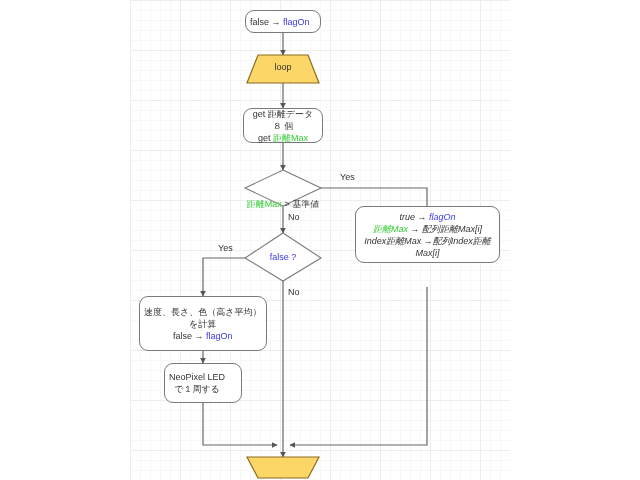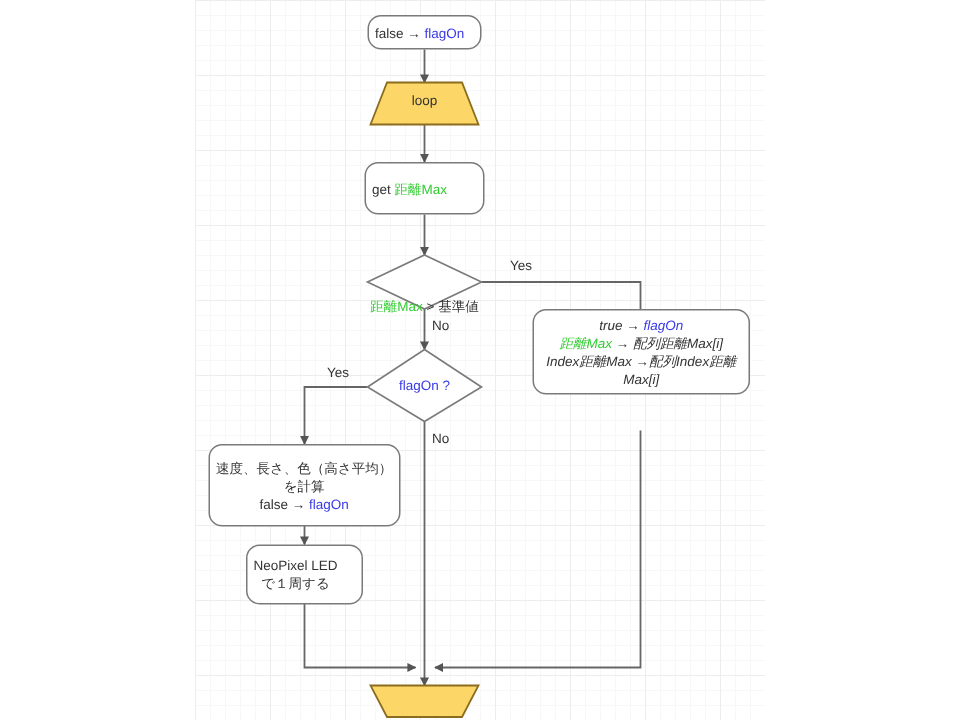--- a/index.html
+++ b/index.html
@@ -132,38 +132,39 @@
   <div class="node proc" style="left:245px; top:10px; width:76px; height:23px;">
     <div>
       <span class="gray">false → </span><span class="blue">flagOn</span>
     </div>
   </div>
 
   <div class="trap-text" style="left:247px; top:62px; width:72px;">loop</div>
 
   <div class="node proc" style="left:243px; top:108px; width:80px; height:35px;">
     <div>
+      <div><span class="gray">get 距離データ ８ 個</span></div>
       <div><span class="gray">get </span><span class="green">距離Max</span></div>
     </div>
   </div>
 
   <div class="diamond-text" style="left:243px; top:183px; width:80px;margin-top:16px;">
     <span class="green">距離Max</span><span class="gray"> &gt; 基準値</span>
   </div>
 
   <div class="node proc" style="left:355px; top:206px; width:145px; height:57px;font-style:italic;">
     <div>
       <div><span class="gray">true → </span><span class="blue">flagOn</span></div>
       <div><span class="green">距離Max</span><span class="gray"> → 配列距離Max[i]</span></div>
       <div><span class="gray">Index距離Max →配列Index距離Max[i]</span></div>
     </div>
   </div>
 
   <div class="diamond-text" style="left:243px; top:252px; width:80px;">
-    <span class="blue">flagOn ?</span>
+    <span class="blue">false ?</span>
   </div>
 
   <div class="node proc" style="left:139px; top:296px; width:128px; height:55px;">
     <div>
       <div><span class="gray">速度、長さ、色（高さ平均）</span></div>
       <div><span class="gray">を計算</span></div>
       <div><span class="gray">false → </span><span class="blue">flagOn</span></div>
     </div>
   </div>
 

